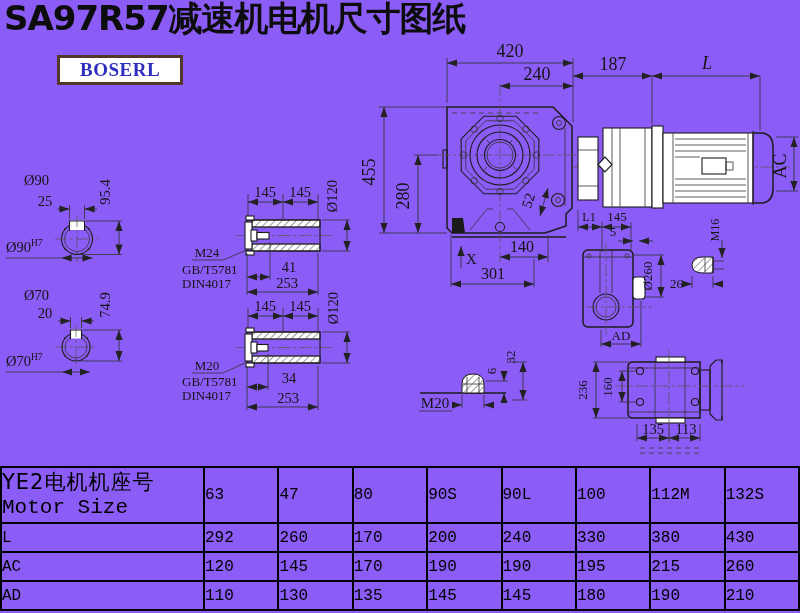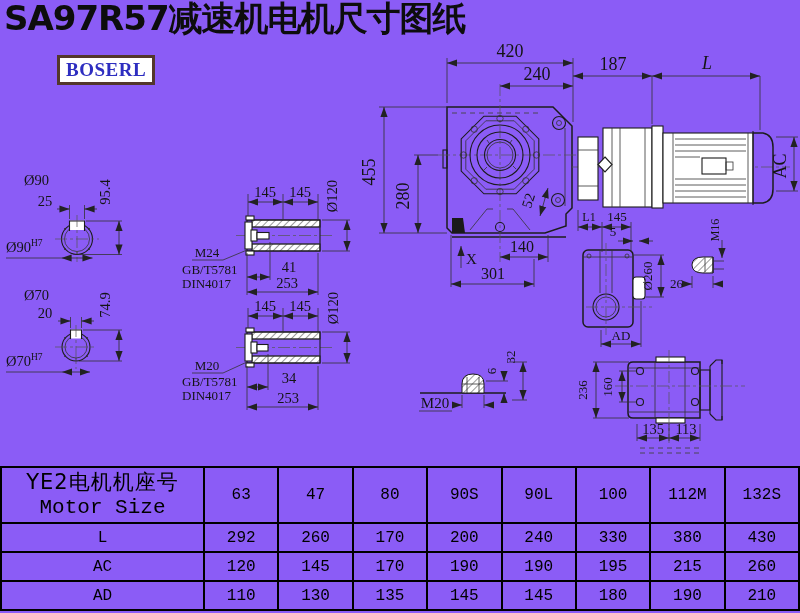--- a/index.html
+++ b/index.html
@@ -1,37 +1,37 @@
 <!DOCTYPE html>
 <html><head>
 <meta charset="utf-8">
 <style>
   html,body{margin:0;padding:0;background:#fff;}
   .canvas{position:relative;width:800px;height:613px;background:#8b5cf6;overflow:hidden;
           font-family:"Liberation Sans",sans-serif;}
   .title{position:absolute;left:4px;top:-4px;font-size:34px;font-weight:bold;color:#0d0d0d;
          font-family:"DejaVu Sans","Liberation Sans",sans-serif;letter-spacing:-1px;white-space:nowrap;}
   .logo{position:absolute;left:57px;top:55px;border:3px solid #53372b;background:#fff;
-        padding:0 6px;color:#2d2dc0;font-family:"Liberation Serif",serif;font-weight:bold;
+        padding:0 20px;color:#2d2dc0;font-family:"Liberation Serif",serif;font-weight:bold;
         font-size:19px;line-height:24px;letter-spacing:.5px;}
   svg.draw{position:absolute;left:0;top:0;}
   svg text{font-family:"Liberation Serif",serif;fill:#141414;}
   .t18{font-size:18px;} .t16{font-size:16px;} .t15{font-size:15px;}
   .t14{font-size:14.5px;} .t13{font-size:13px;} .t12{font-size:12px;}
   .mid{text-anchor:middle;} .enda{text-anchor:end;} .ita{font-style:italic;}
   .ol{stroke:#1c1c1c;stroke-width:1.5;fill:none;}
   .o2{stroke:#1c1c1c;stroke-width:1.1;fill:#fff;}
   .o1{stroke:#1c1c1c;stroke-width:1.1;fill:none;}
   .tl{stroke:#333;stroke-width:.8;fill:none;}
   .dm{stroke:#333;stroke-width:.85;fill:none;}
   .cl{stroke:#555;stroke-width:.7;fill:none;stroke-dasharray:12 3 3 3;}
   .dsh{stroke:#444;stroke-width:.9;fill:none;stroke-dasharray:5 4;}
   .hat{fill:url(#h);stroke:#1c1c1c;stroke-width:1;}
   table.mt{position:absolute;left:0;top:466px;width:800px;border-collapse:collapse;
-           table-layout:fixed;text-align:center;color:#000;
+           table-layout:fixed;text-align:left;color:#000;
            font-family:"Liberation Mono","DejaVu Sans Mono",monospace;}
   table.mt td{border:2px solid #000;font-size:16px;padding:0;}
   table.mt .hd{font-size:21px;line-height:26px;}
   table.mt .hd .cn{font-family:"DejaVu Sans","Liberation Sans",sans-serif;letter-spacing:1px;}
 </style>
 </head>
 <body>
 
 <div class="canvas">
 

